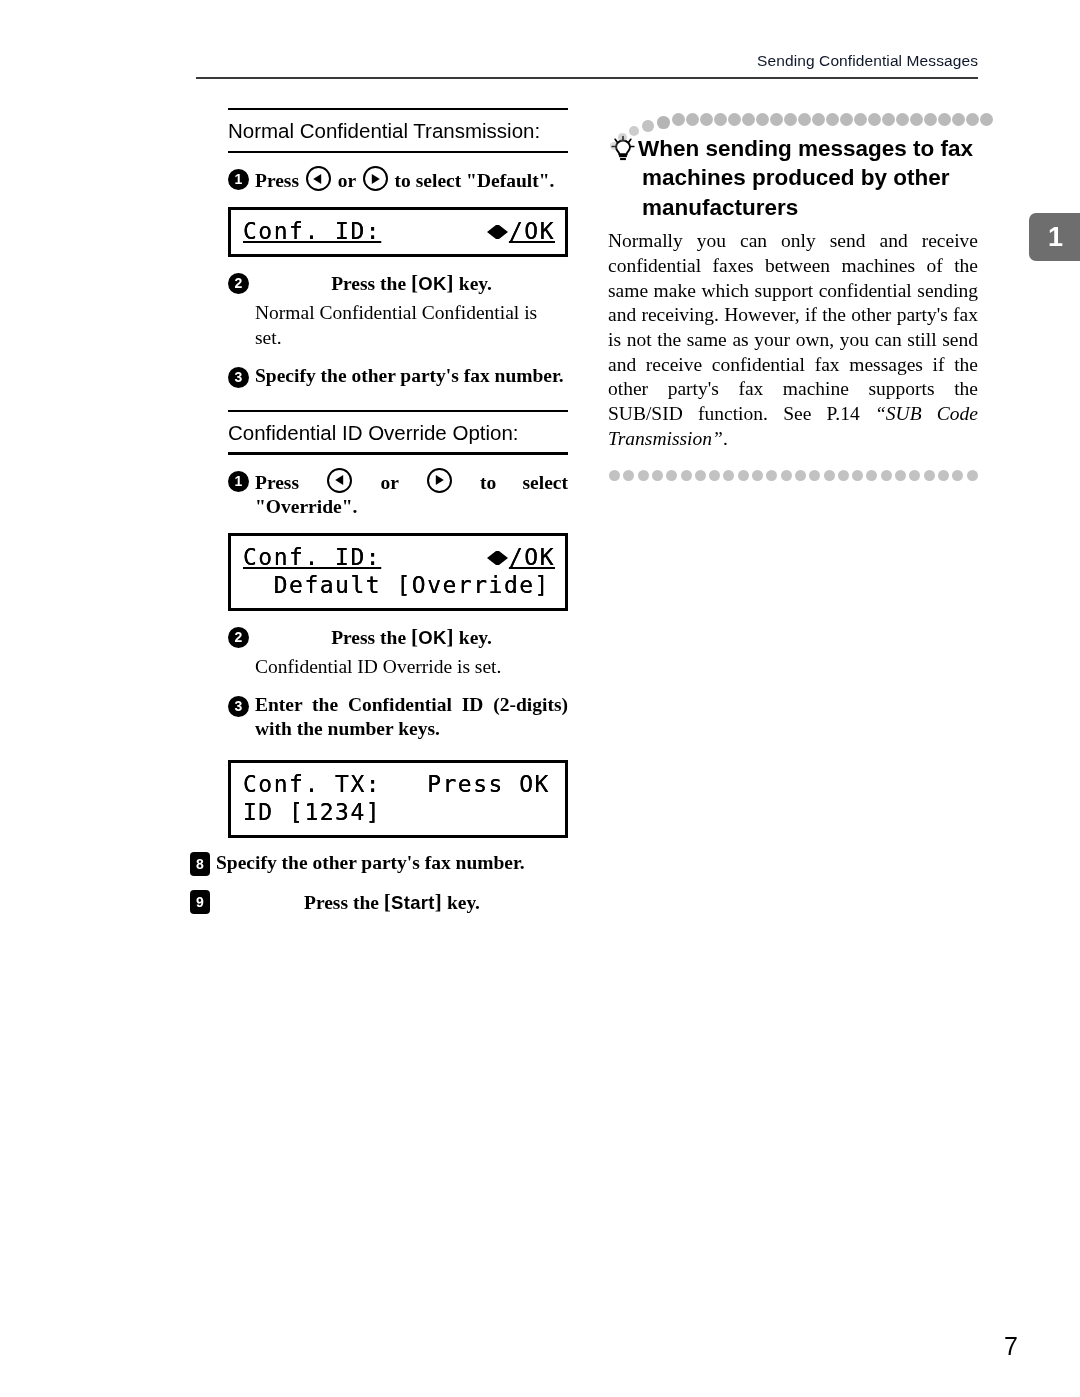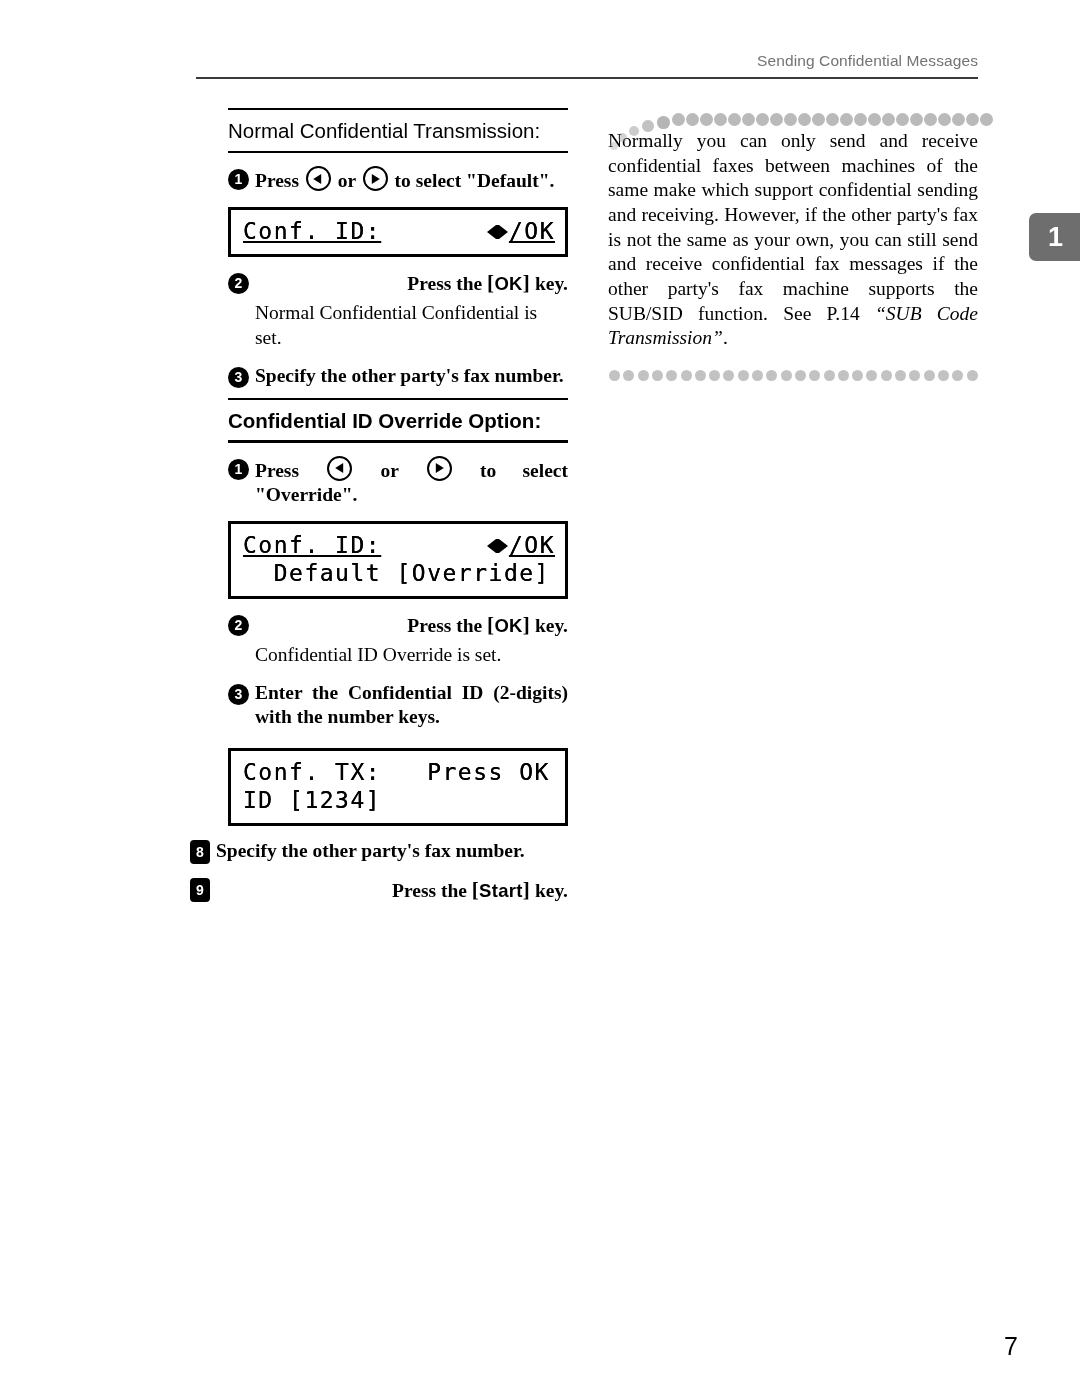--- a/index.html
+++ b/index.html
@@ -19,21 +19,21 @@
   
   .page-header {
     position: absolute;
     left: 196px;
     top: 52px;
     width: 782px;
     text-align: right;
     font-family: "Liberation Sans", sans-serif;
     font-size: 15.5px;
     letter-spacing: .1px;
-    color: #737373;
+    color: #0f172a;
   }
   .header-rule {
     position: absolute;
     left: 196px;
     top: 77px;
     width: 782px;
     height: 2px;
     background: #3a3a3a;
   }
 
@@ -117,21 +117,21 @@
     width: 20px;
     height: 24px;
     line-height: 24px;
     margin-top: 1px;
   }
   .step-body {
     flex: 1 1 auto;
     text-align: justify;
     text-justify: inter-word;
   }
-  .step-body.nojust { text-align: right; }
+  .step-body.nojust { text-align: center; }
 
   .step-note {
     font-weight: normal;
     font-size: 19.5px;
     line-height: 1.26;
     margin: 5px 0 0 27px;
     text-align: left;
   }
 
   
@@ -295,21 +295,21 @@
     <div class="step-marker">2</div>
     <div class="step-body nojust"><span>Press the</span> <span class="keycap"><span class="br">[</span><span>OK</span><span class="br">]</span></span> <span>key.</span></div>
   </div>
   <div class="step-note">Normal Confidential Confidential is set.</div>
 
   <div class="step">
     <div class="step-marker">3</div>
     <div class="step-body">Specify the other party's fax number.</div>
   </div>
 
-  <div class="section" style="margin-top:10px;font-weight:bold;">
+  <div class="section" style="margin-top:22px;">
     <div class="rule-thick"></div>
     <div class="section-title">Confidential ID Override Option:</div>
     <div class="rule-thick"></div>
   </div>
 
   <div class="step">
     <div class="step-marker">1</div>
     <div class="step-body"><span>Press</span> <span class="arrow-ico left"></span> <span>or</span> <span class="arrow-ico right"></span> <span>to select "Override".</span></div>
   </div>
 
@@ -376,20 +376,32 @@
         <span class="d" style="left: 274px; top: 5px; width: 13px; height: 13px; opacity: 0.62; background: rgb(143, 143, 143);"></span>
         <span class="d" style="left: 288px; top: 5px; width: 13px; height: 13px; opacity: 0.62; background: rgb(143, 143, 143);"></span>
         <span class="d" style="left: 302px; top: 5px; width: 13px; height: 13px; opacity: 0.62; background: rgb(143, 143, 143);"></span>
         <span class="d" style="left: 316px; top: 5px; width: 13px; height: 13px; opacity: 0.62; background: rgb(143, 143, 143);"></span>
         <span class="d" style="left: 330px; top: 5px; width: 13px; height: 13px; opacity: 0.62; background: rgb(143, 143, 143);"></span>
         <span class="d" style="left: 344px; top: 5px; width: 13px; height: 13px; opacity: 0.62; background: rgb(143, 143, 143);"></span>
         <span class="d" style="left: 358px; top: 5px; width: 13px; height: 13px; opacity: 0.62; background: rgb(143, 143, 143);"></span>
         <span class="d" style="left: 372px; top: 5px; width: 13px; height: 13px; opacity: 0.62; background: rgb(143, 143, 143);"></span>
       </div>
 
+    <div class="tip-heading"><span class="bulb"><svg width="30" height="26" viewBox="0 0 30 26" xmlns="http://www.w3.org/2000/svg">
+            <g stroke="#000" stroke-width="1.7" stroke-linecap="round">
+              <line x1="15" y1="1.5" x2="15" y2="5"></line>
+              <line x1="7.2" y1="4.3" x2="9.3" y2="7.2"></line>
+              <line x1="22.8" y1="4.3" x2="20.7" y2="7.2"></line>
+              <line x1="4.2" y1="11.5" x2="7.6" y2="11.5"></line>
+              <line x1="25.8" y1="11.5" x2="22.4" y2="11.5"></line>
+            </g>
+            <path d="M15 5.5c-4 0-7 3-7 6.6 0 2.5 1.6 4 2.6 5.2.5.7.7 1.3.7 2h7.4c0-.7.2-1.3.7-2 1-1.2 2.6-2.7 2.6-5.2 0-3.6-3-6.6-7-6.6z" fill="#fff" stroke="#000" stroke-width="1.9"></path>
+            <rect x="11.1" y="20" width="7.8" height="2.2" fill="#000"></rect>
+            <rect x="12.1" y="23" width="5.8" height="2.1" fill="#000"></rect>
+          </svg></span><span>When sending messages to fax machines produced by other manufacturers</span></div>
 
     <div class="tip-body"><span>Normally you can only send and receive confidential faxes between machines of the same make which support confidential sending and receiving. However, if the other party's fax is not the same as your own, you can still send and receive confidential fax messages if the other party's fax machine supports the SUB/SID function. See P.14 </span><span class="it">“SUB Code Transmission”</span><span>.</span></div>
 
     <div class="dotline" id="dots-bottom" style="margin-top:16px;">
         <span class="d" style="left: 1px; top: 3px; width: 11px; height: 11px; opacity: 0.55; background: rgb(143, 143, 143);"></span>
         <span class="d" style="left: 15.3px; top: 3px; width: 11px; height: 11px; opacity: 0.55; background: rgb(143, 143, 143);"></span>
         <span class="d" style="left: 29.6px; top: 3px; width: 11px; height: 11px; opacity: 0.55; background: rgb(143, 143, 143);"></span>
         <span class="d" style="left: 43.9px; top: 3px; width: 11px; height: 11px; opacity: 0.55; background: rgb(143, 143, 143);"></span>
         <span class="d" style="left: 58.2px; top: 3px; width: 11px; height: 11px; opacity: 0.55; background: rgb(143, 143, 143);"></span>
         <span class="d" style="left: 72.5px; top: 3px; width: 11px; height: 11px; opacity: 0.55; background: rgb(143, 143, 143);"></span>

